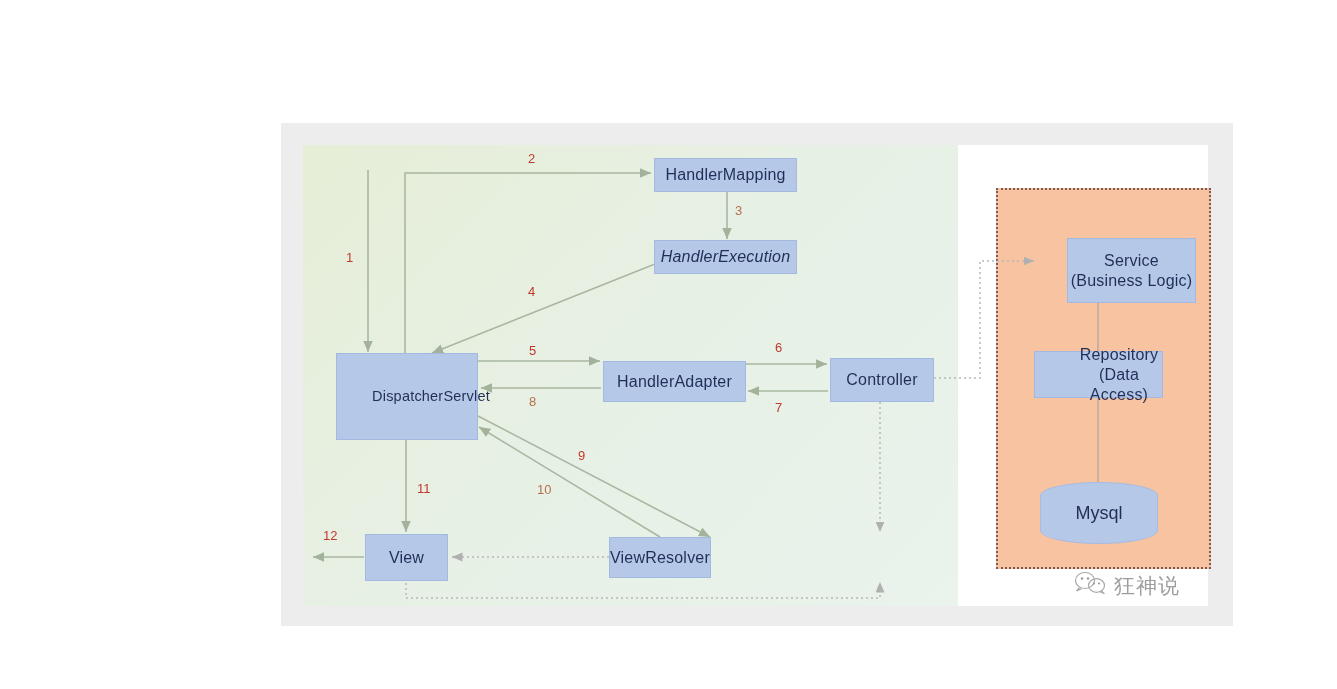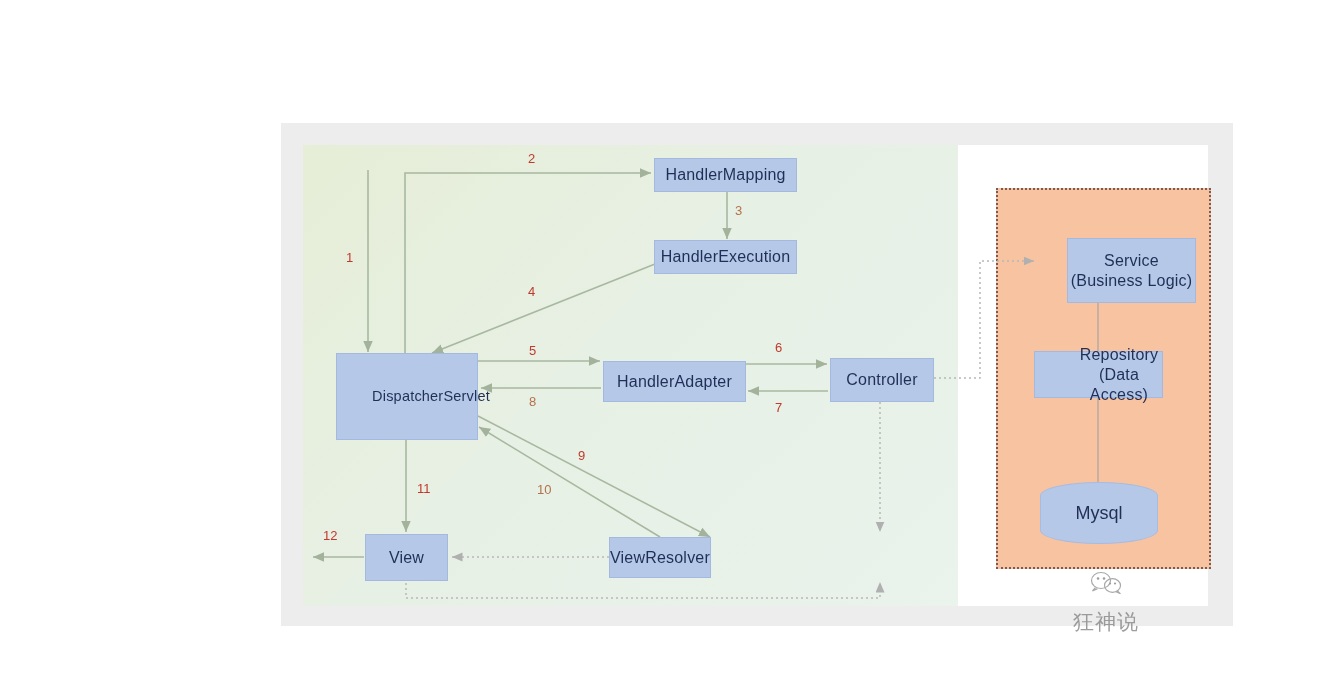--- a/index.html
+++ b/index.html
@@ -91,21 +91,20 @@
   .watermark {
     position: absolute;
     left: 1073px; top: 570px;
     display: flex;
     align-items: center;
     gap: 7px;
     color: #8c8c8c;
     font-size: 21px;
     letter-spacing: 1px;
     opacity: .85;
-    flex-direction: column;
   }
   .watermark .wm-text { font-family: "DejaVu Sans", sans-serif; }
 </style>
 </head>
 <body>
 
 <div id="stage">
 
   <div class="outer-panel"></div>
   <div class="green-panel"></div>
@@ -162,21 +161,21 @@
     <g stroke="#c9b0a0" stroke-width="2" fill="none">
       <path d="M1098,285 L1098,351"></path>
       <path d="M1098,398 L1098,482"></path>
     </g>
   </svg>
 
   <div class="node big" style="left:336px; top:353px; width:142px; height:87px;">DispatcherServlet</div>
 
   <div class="node" style="left:654px; top:158px; width:143px; height:34px;">HandlerMapping</div>
 
-  <div class="node" style="left:654px; top:240px; width:143px; height:34px;">HandlerExecution</div>
+  <div class="node" style="left:654px; top:240px; width:143px; height:34px;font-style:italic;">HandlerExecution</div>
 
   <div class="node" style="left:603px; top:361px; width:143px; height:41px;">HandlerAdapter</div>
 
   <div class="node" style="left:830px; top:358px; width:104px; height:44px;">Controller</div>
 
 
   <div class="node" style="left:365px; top:534px; width:83px; height:47px;">View</div>
 
   <div class="node" style="left:609px; top:537px; width:102px; height:41px;">ViewResolver</div>
 

